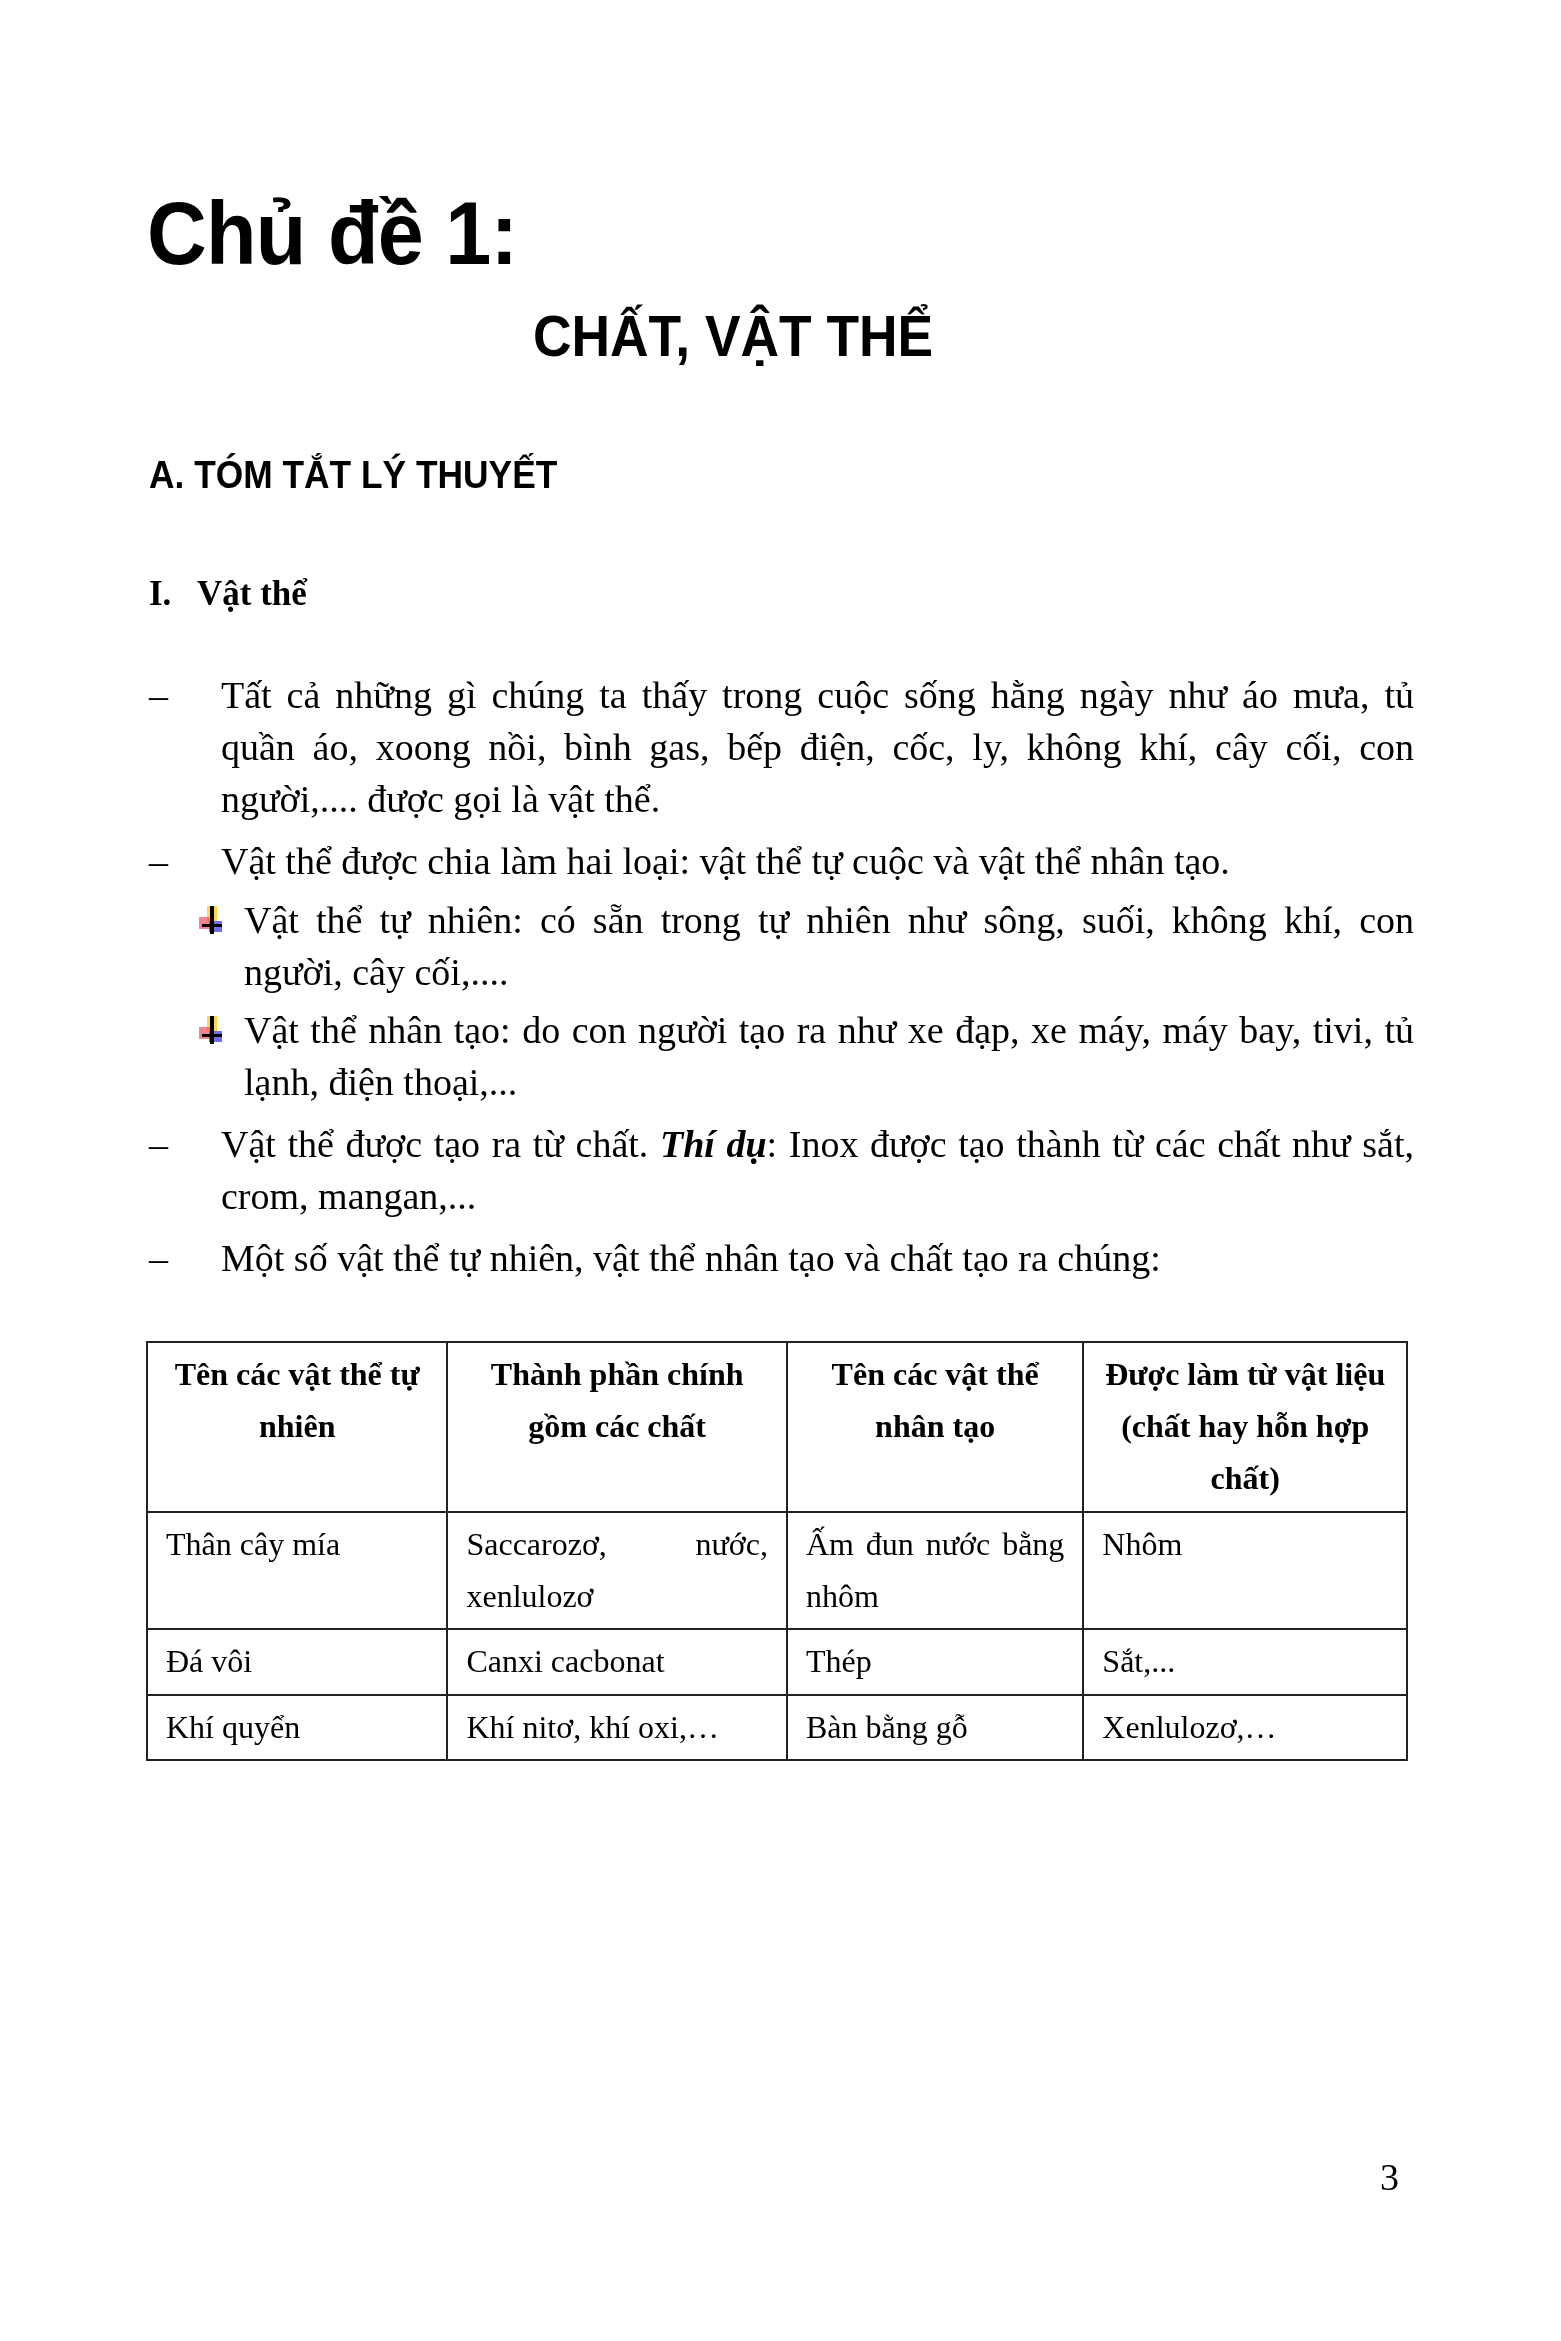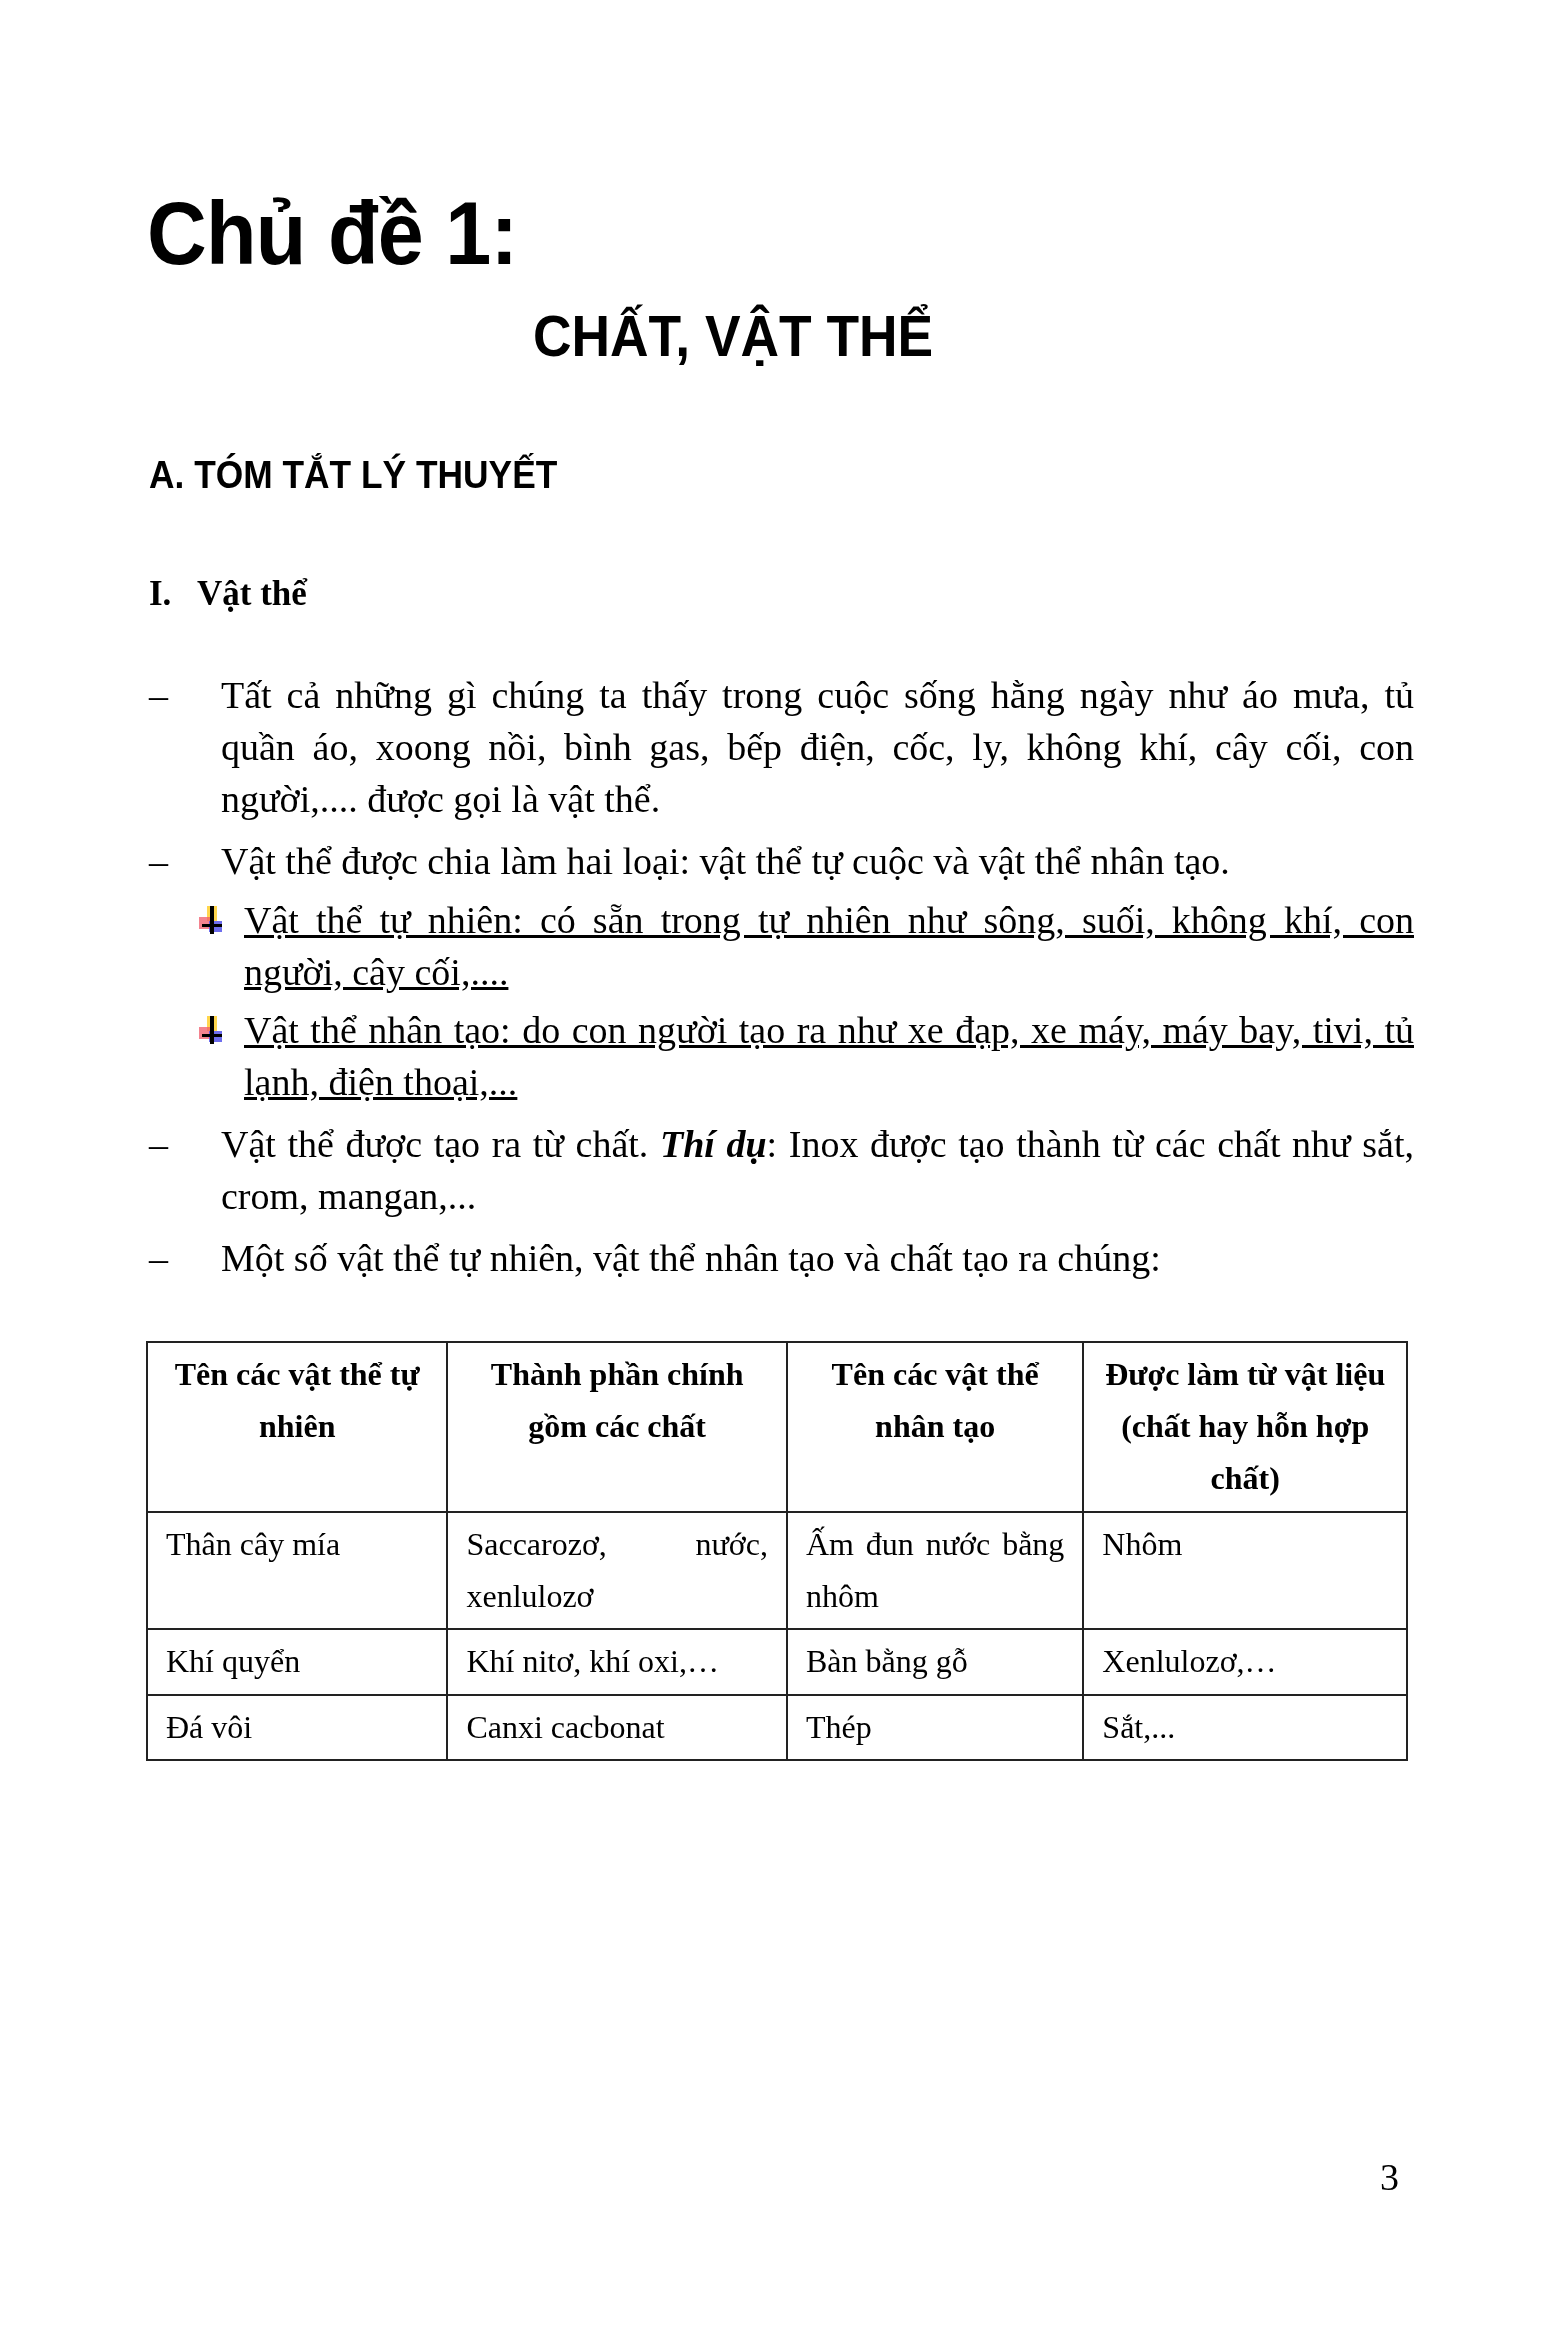--- a/index.html
+++ b/index.html
@@ -9,21 +9,21 @@
   .serif { font-family:"Liberation Serif", "DejaVu Serif", serif; }
   #chapter { left:147px; top:180px; font-size:89px; line-height:107px; letter-spacing:-0.8px; transform-origin:left top; transform:scaleX(0.93); white-space:nowrap; }
   #topic { left:533px; top:299px; font-size:58px; line-height:74px; white-space:nowrap; transform-origin:left top; transform:scaleX(0.92); }
   #section-a { left:149px; top:449px; font-size:38px; line-height:53px; white-space:nowrap; transform-origin:left top; transform:scaleX(0.93); }
   #section-i { left:149px; top:567px; font-size:35px; line-height:53px; font-weight:bold; white-space:nowrap; }
   #section-i .num { display:inline-block; width:48px; }
   .body-text { font-size:38px; line-height:52px; }
   .item { position:absolute; left:149px; width:1265px; }
   .item .dash { position:absolute; left:0; top:0; width:33px; }
   .item .txt { margin-left:72px; text-align:justify; text-align-last:left; }
-  .sub { position:absolute; left:197px; width:1217px;text-decoration:underline; }
+  .sub { position:absolute; left:197px; width:1217px; }
   .sub .icon { position:absolute; left:1.7px; top:11.6px; width:25px; height:28px; }
   .sub .txt { margin-left:47px; text-align:justify; text-align-last:left; }
   .sub .icon .y { position:absolute; left:8.3px; top:0; width:10px; height:15px; background:#ffd23a; opacity:0.9; }
   .sub .icon .r { position:absolute; left:0; top:11.6px; width:11.6px; height:11.6px; background:#f05a6a; opacity:0.75; }
   .sub .icon .b { position:absolute; left:10px; top:15px; width:13.2px; height:11.6px; background:#4848e8; opacity:0.8; }
   .sub .icon .v { position:absolute; left:11.6px; top:0; width:3.3px; height:28px; background:#000; }
   .sub .icon .h { position:absolute; left:3.3px; top:18px; width:20px; height:3.3px; background:#000; }
   table#objects { position:absolute; left:146px; top:1341px; width:1262px; border-collapse:collapse; font-family:"Liberation Serif", "DejaVu Serif", serif; font-size:32px; line-height:52px; }
   table#objects td, table#objects th { border:2.5px solid #222; vertical-align:top; padding:5px 18px 6.6px 18px; }
   table#objects th { font-weight:bold; text-align:center; }
@@ -102,28 +102,28 @@
     </tr>
   </thead>
   <tbody>
     <tr>
       <td>Thân cây mía</td>
       <td>Saccarozơ, nước, xenlulozơ</td>
       <td>Ấm đun nước bằng nhôm</td>
       <td>Nhôm</td>
     </tr>
     <tr>
+      <td>Đá vôi</td>
+      <td>Canxi cacbonat</td>
+      <td>Thép</td>
+      <td>Sắt,...</td>
+    </tr>
+    <tr>
       <td>Khí quyển</td>
       <td>Khí nitơ, khí oxi,…</td>
       <td>Bàn bằng gỗ</td>
       <td>Xenlulozơ,…</td>
-    </tr>
-    <tr>
-      <td>Đá vôi</td>
-      <td>Canxi cacbonat</td>
-      <td>Thép</td>
-      <td>Sắt,...</td>
     </tr>
   </tbody>
 </table>
 
 <div id="page-number" class="abs serif">3</div>
 
 
 </body></html>

